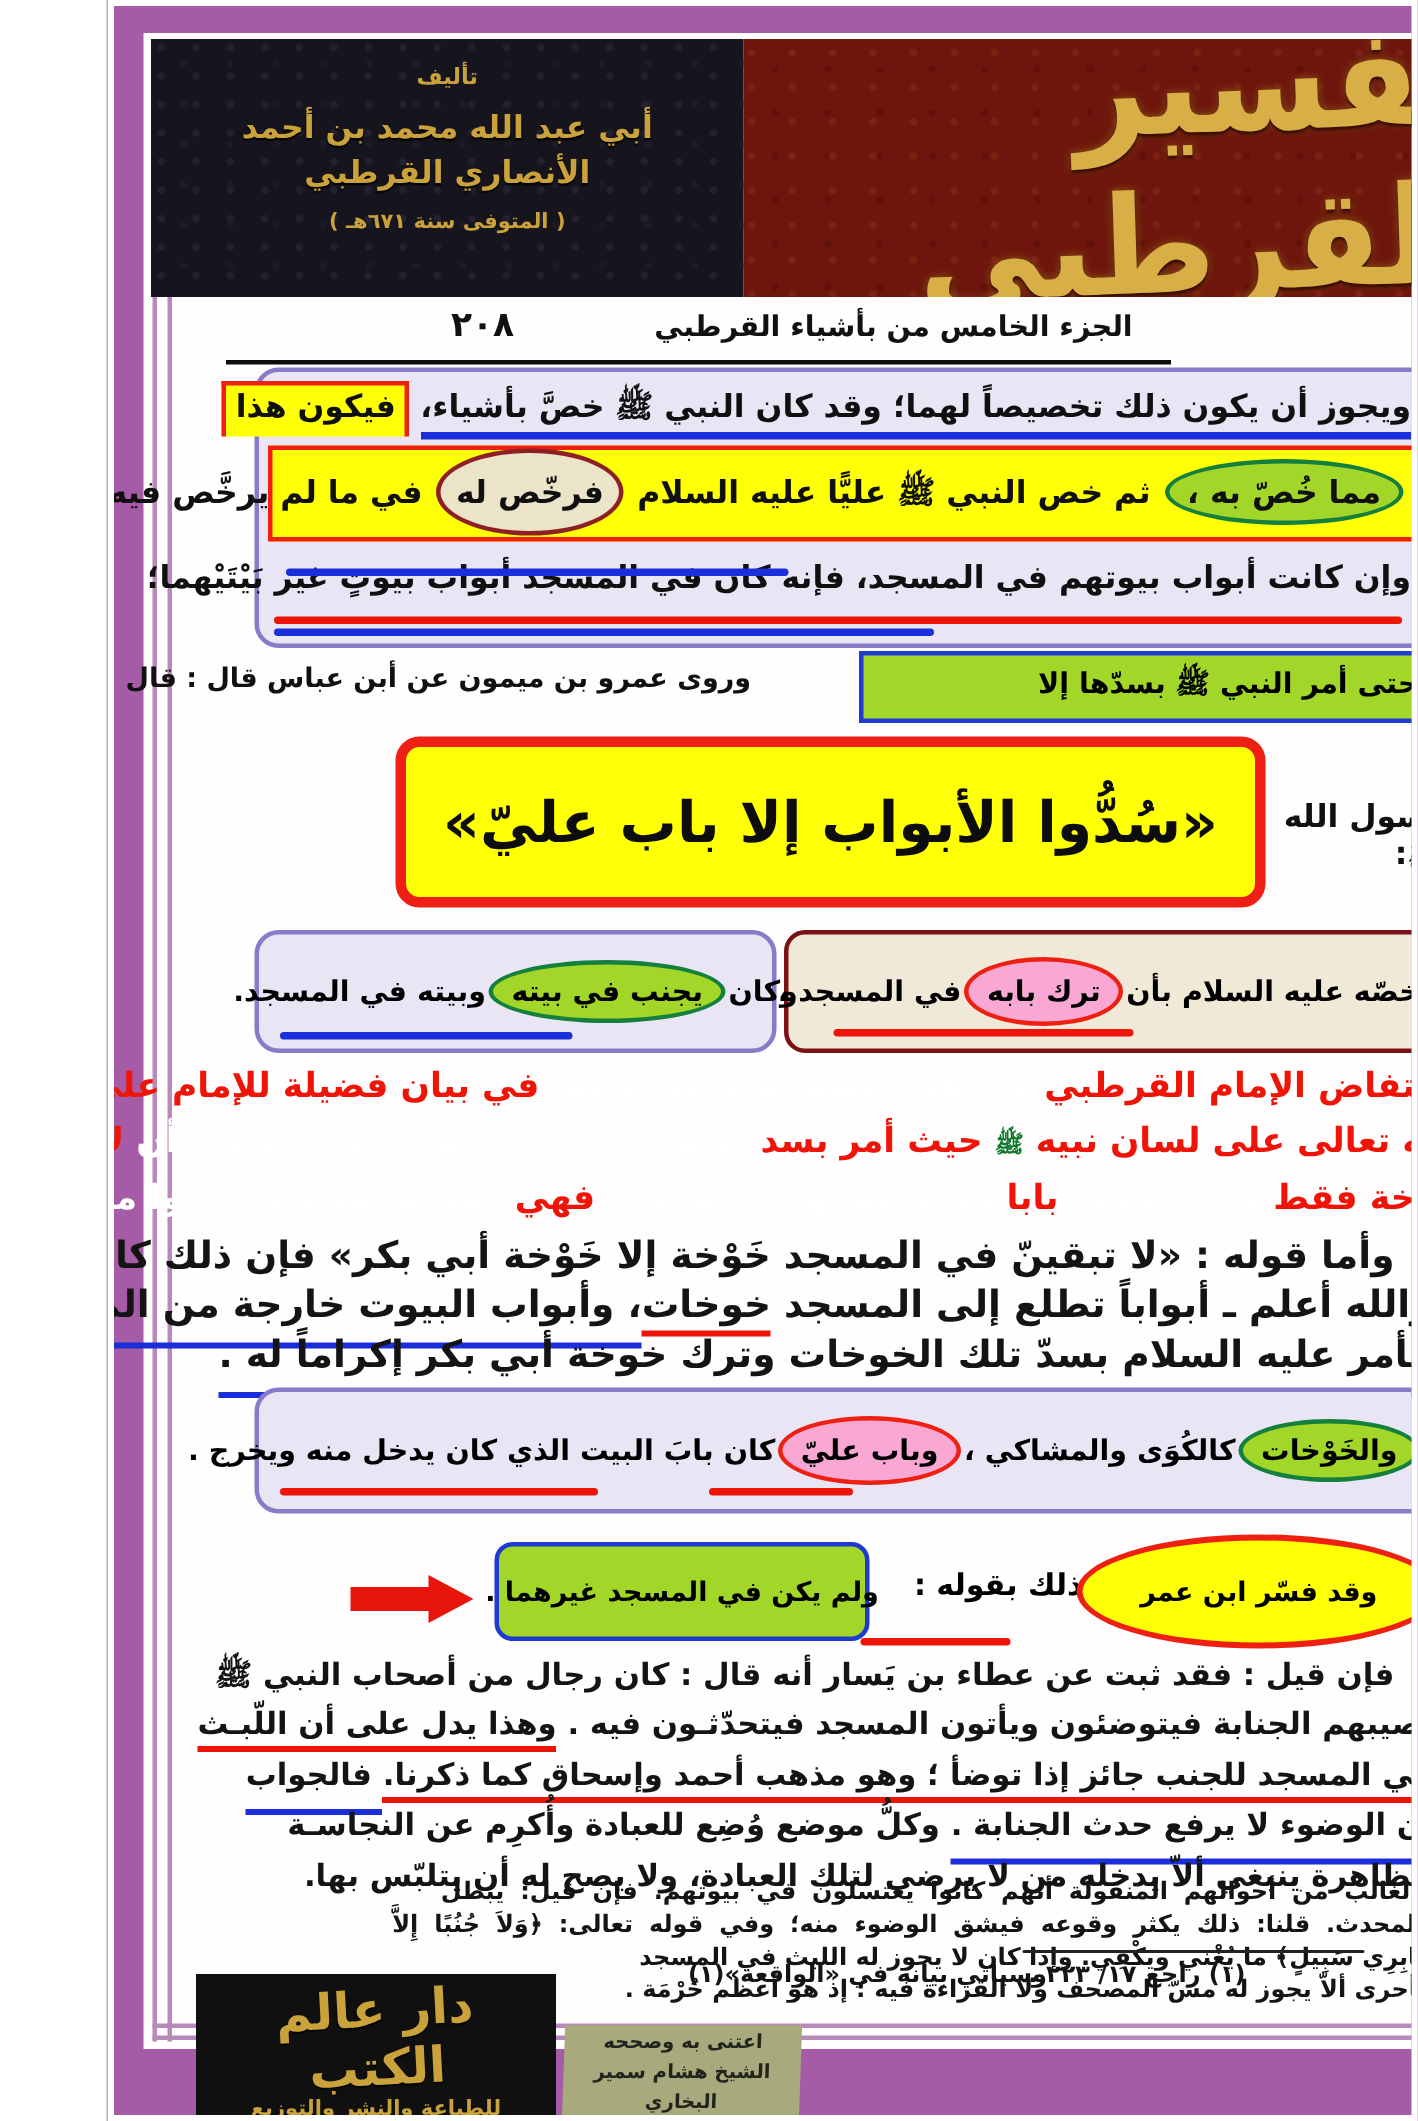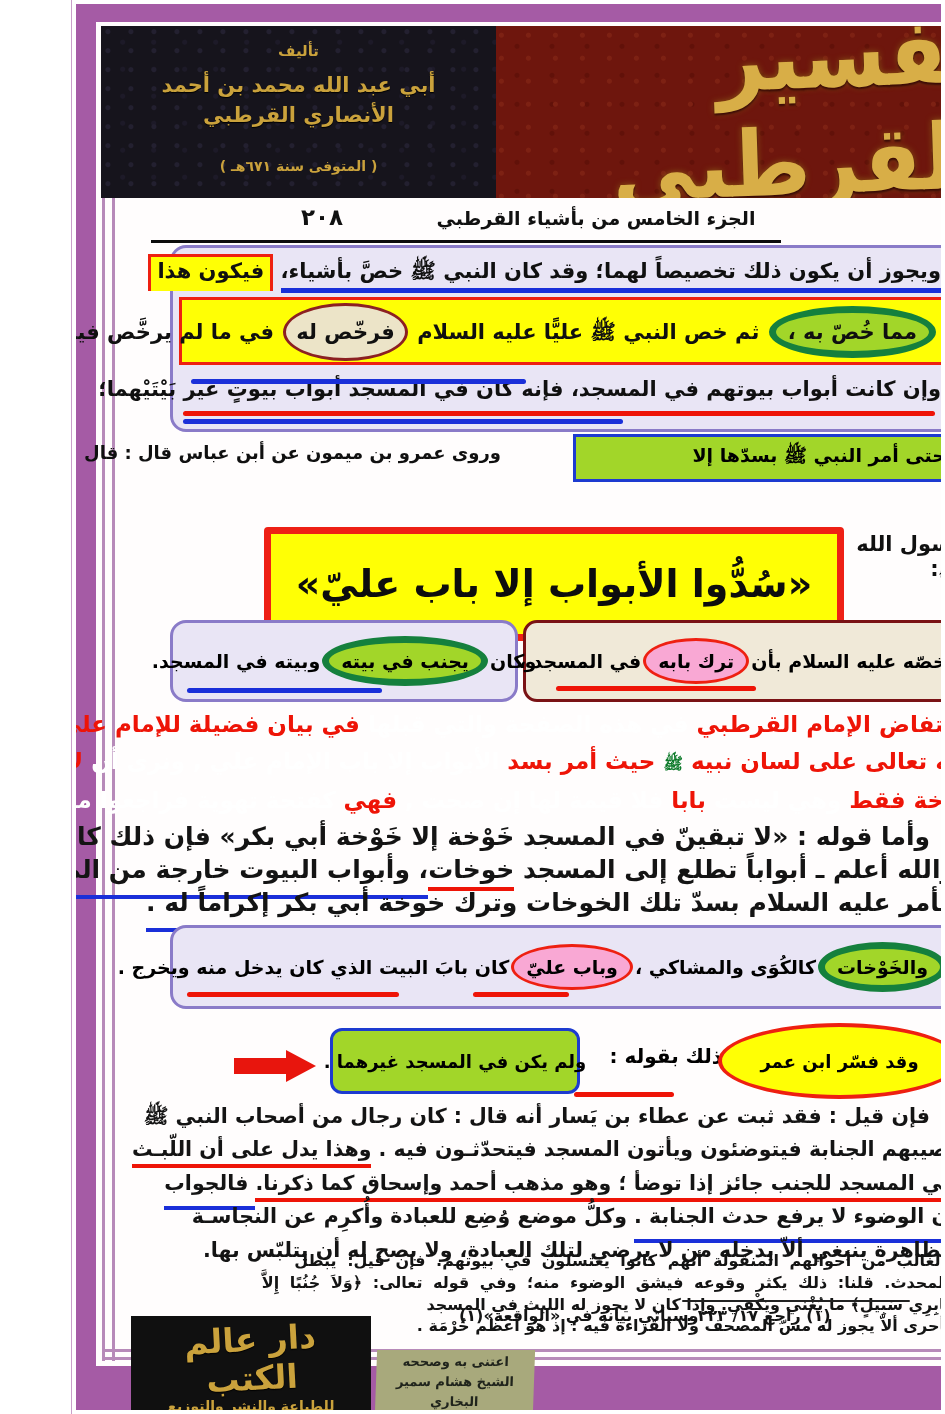--- a/index.html
+++ b/index.html
@@ -17,40 +17,40 @@
 
   
   .cover{position:absolute;top:22px;height:172px;overflow:hidden;}
   .cover-left{left:25px;width:395px;background:#16141c;
     background-image:radial-gradient(circle at 30% 30%, #232030 0 2px, transparent 3px),
                      radial-gradient(circle at 70% 60%, #1d1a28 0 2px, transparent 3px);
     background-size:23px 19px,31px 27px;
     color:#caa23c;text-align:center;padding-top:16px;}
   .cl-t{font-size:15px;font-weight:bold;margin-bottom:10px;}
   .cl-n{font-size:21px;font-weight:bold;line-height:30px;padding:0 26px;text-shadow:0 1px 1px #000;}
-  .cl-d{font-size:14px;font-weight:bold;margin-top:28px;}
+  .cl-d{font-size:14px;font-weight:bold;margin-top:10px;}
   .cover-right{left:420px;width:486px;background:#6e160d;
     background-image:radial-gradient(circle at 20% 40%, #7d2113 0 2px, transparent 3px),
                      radial-gradient(circle at 60% 70%, #611109 0 2px, transparent 3px);
     background-size:27px 23px,35px 29px;
     color:#d8ae47;display:flex;align-items:center;justify-content:center;}
   .cr-title{font-size:84px;font-weight:bold;transform:scaleY(1.08) rotate(-2deg);
     text-shadow:0 2px 2px #3a0b06,0 0 6px #8a5a16;}
 
   
   .pageno{position:absolute;left:225px;top:200px;font-size:23px;font-weight:bold;color:#111;text-align:right;}
   .htitle{position:absolute;left:355px;top:203px;width:330px;text-align:center;
     font-size:19px;font-weight:bold;color:#111;}
   .hrule{position:absolute;left:75px;top:236px;width:630px;height:3px;background:#0c0c0c;}
   .tab{position:absolute;left:891px;top:196px;width:54px;height:47px;background:#0b0b0b;
     color:#cda448;font-size:17px;font-weight:bold;display:flex;align-items:center;justify-content:center;z-index:9;}
 
   
   .lavbox{background:#e9e5f5;border:3px solid #8a7bc8;border-radius:16px;}
-  .oval-green{display:inline-block;background:#a2d629;border:7px solid #15803d;border-radius:50%;
+  .oval-green{display:inline-block;background:#a2d629;border:3px solid #15803d;border-radius:50%;
     padding:7px 12px;margin:-8px 2px;white-space:nowrap;}
   .oval-yellow{display:inline-block;background:#f9a8d4;border:3px solid #ee2011;border-radius:50%;
     padding:9px 12px;margin:-10px 2px;white-space:nowrap;}
   .circ-cream{display:inline-block;background:#ece4c8;border:3px solid #8c2022;border-radius:50%;
     padding:14px 10px;margin:-16px 2px;white-space:nowrap;}
   .bar{position:absolute;height:5px;border-radius:3px;}
   .bar.red{background:#ee1407;} .bar.blue{background:#1a2fd9;} .bar.black{background:#222;height:2px;}
 
   
   .blockA{position:absolute;left:94px;top:241px;width:786px;height:187px;padding:6px 12px 0;}
@@ -67,21 +67,21 @@
     padding-right:10px;font-size:19px;font-weight:bold;white-space:nowrap;}
   .b-circ{position:absolute;left:424px;top:423px;width:96px;height:62px;background:#ffff05;
     border:4px solid #ee2011;border-radius:50%;display:flex;align-items:center;justify-content:center;
     font-size:16px;font-weight:bold;z-index:3;}
   .b-plain{position:absolute;left:95px;top:438px;width:330px;font-size:18px;font-weight:bold;
     white-space:nowrap;color:#101010;}
 
   
   .c-speaker{position:absolute;left:768px;top:528px;width:120px;font-size:21px;font-weight:bold;color:#101010;}
   .c-box{position:absolute;left:188px;top:487px;width:580px;height:114px;background:#ffff05;
-    border:7px solid #ee2015;border-radius:4px;display:flex;align-items:center;justify-content:center;margin-top:36px;}
+    border:7px solid #ee2015;border-radius:16px;display:flex;align-items:center;justify-content:center;}
   .c-quote{font-size:38px;font-weight:bold;color:#0d0d0d;white-space:nowrap;}
 
   
   .d-boxR{position:absolute;left:447px;top:616px;width:432px;height:82px;background:#f0e9d8;
     border:3px solid #7a1215;border-radius:14px;display:flex;align-items:center;justify-content:center;
     font-size:19px;font-weight:bold;white-space:nowrap;}
   .d-boxL{position:absolute;left:94px;top:616px;width:348px;height:82px;
     display:flex;align-items:center;justify-content:center;
     font-size:19px;font-weight:bold;white-space:nowrap;}
 

